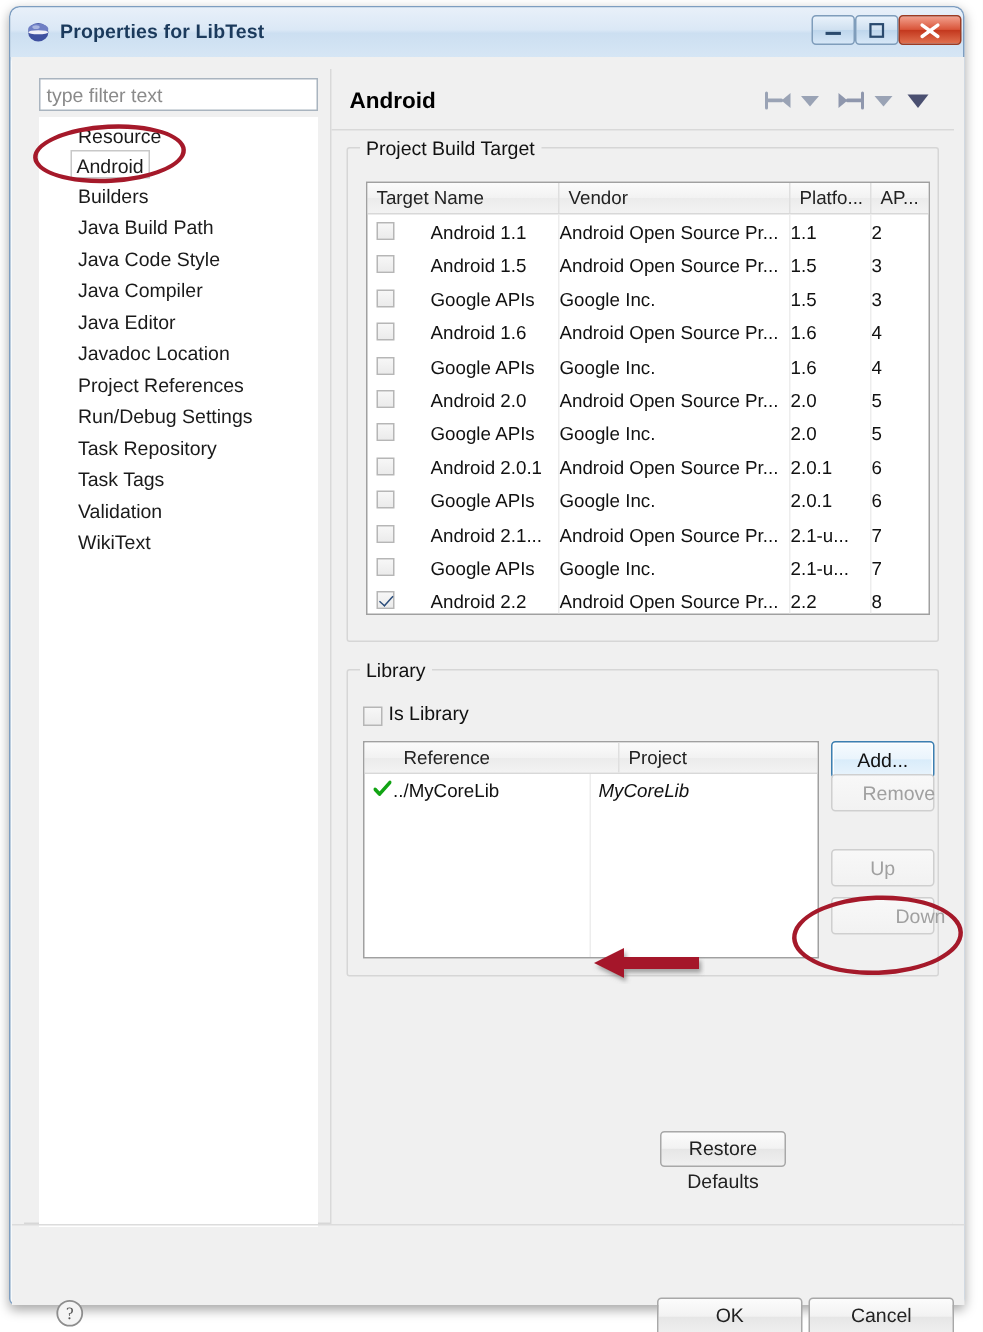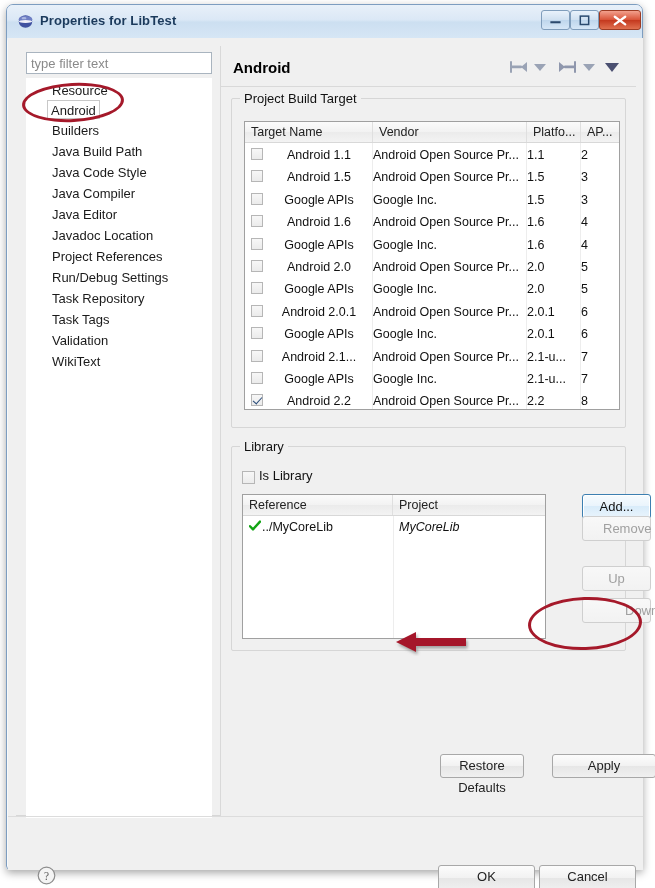--- a/index.html
+++ b/index.html
@@ -181,21 +181,21 @@
   .cb.checked::after {
     content: "";
     position: absolute; left: 3px; top: 0px;
     width: 4px; height: 8px;
     border: solid #2a4c7a;
     border-width: 0 1.6px 1.6px 0;
     transform: rotate(42deg);
   }
   .cell { position: absolute; top: 2px; height: 18px; line-height: 18px;
           white-space: nowrap; overflow: hidden; }
-  .c-name { left: 26px; width: 96px; text-align: center; }
+  .c-name { left: 42px; width: 96px; }
   .c-vendor { left: 128px; width: 148px; }
   .c-plat { left: 282px; width: 46px; }
   .c-api { left: 336px; width: 36px; }
   .colrule { position: absolute; top: 21px; width: 1px; background: #ededed; }
 
   
   #is-library-cb {
     position: absolute; left: 10px; top: 24px;
     width: 13px; height: 13px;
     border: 1px solid #b6b6b6;
@@ -219,38 +219,37 @@
     width: 302px; height: 21px;
     background: linear-gradient(to bottom,#fbfbfb,#f2f2f2 50%,#ebebeb 51%,#f3f3f3);
     border-bottom: 1px solid #d8d8d8;
     box-sizing: border-box;
   }
   .lib-th {
     position: absolute; top: 0; height: 20px;
     font-size: 12.5px; color: #222;
     line-height: 20px; padding-left: 6px;
     border-right: 1px solid #dfdfdf;
-    box-sizing: border-box; white-space: nowrap;
+    box-sizing: border-box; white-space: nowrap; margin-left: 20px;
   }
   #lib-row { position: absolute; left: 0; top: 22px; width: 314px; height: 20px; font-size: 12.5px; color:#111; }
   #lib-check { position: absolute; left: 6px; top: 3px; width: 12px; height: 12px; }
   #lib-ref { position: absolute; left: 19px; top: 0; height: 20px; line-height: 20px; white-space: nowrap; }
   #lib-proj { position: absolute; left: 156px; top: 0; height: 20px; line-height: 20px; white-space: nowrap; font-style: italic; }
   #lib-colrule { position: absolute; left: 150px; top: 21px; width: 1px; height: 124px; background: #ededed; }
 
   .sidebtn {
     position: absolute;
     width: 69px; height: 25px;
     border: 1px solid #b5b5b5;
     border-radius: 3px;
     background: linear-gradient(to bottom,#fdfdfd,#f3f3f3 48%,#e9e9e9 50%,#f2f2f2);
     font-size: 13px; color: #111;
     text-align: center; line-height: 23px;
     box-sizing: border-box;
-    margin-left: 28px;
   }
   .sidebtn.disabled { color: #a0a0a0; border-color: #cfcfcf;
     background: linear-gradient(to bottom,#f8f8f8,#f2f2f2); }
   .sidebtn.primary {
     border: 1px solid #3c7fb1;
     background: linear-gradient(to bottom,#f6fbfe,#eaf4fc 48%,#d9ecfa 50%,#e9f4fc);
     box-shadow: 0 0 0 1px #ffffff inset;
   }
 
   
@@ -493,21 +492,20 @@
               </div>
             </div>
 
             <div class="sidebtn primary" style="left:322px; top:47px;">Add...</div>
             <div class="sidebtn disabled" style="left:322px; top:69px;padding-left:20px;">Remove</div>
             <div class="sidebtn disabled" style="left:322px; top:119px;">Up</div>
             <div class="sidebtn disabled" style="left:322px; top:151px;padding-left:42px;">Down</div>
           </div>
 
           <div class="botbtn" style="left:219px; top:708px; width:84px;">Restore Defaults</div>
-          <div class="botbtn" style="left:331px; top:708px; width:104px;">Apply</div>
         </div>
       </div>
 
       <div id="divider"></div>
 
       <svg id="help-icon" viewBox="0 0 19 19">
         <circle cx="9.5" cy="9.5" r="8.3" fill="#f4f4f4" stroke="#8d8d8d" stroke-width="1.2"></circle>
         <text x="9.5" y="13.6" font-size="11.5" text-anchor="middle" fill="#555" font-family="Liberation Serif, serif">?</text>
       </svg>
 

